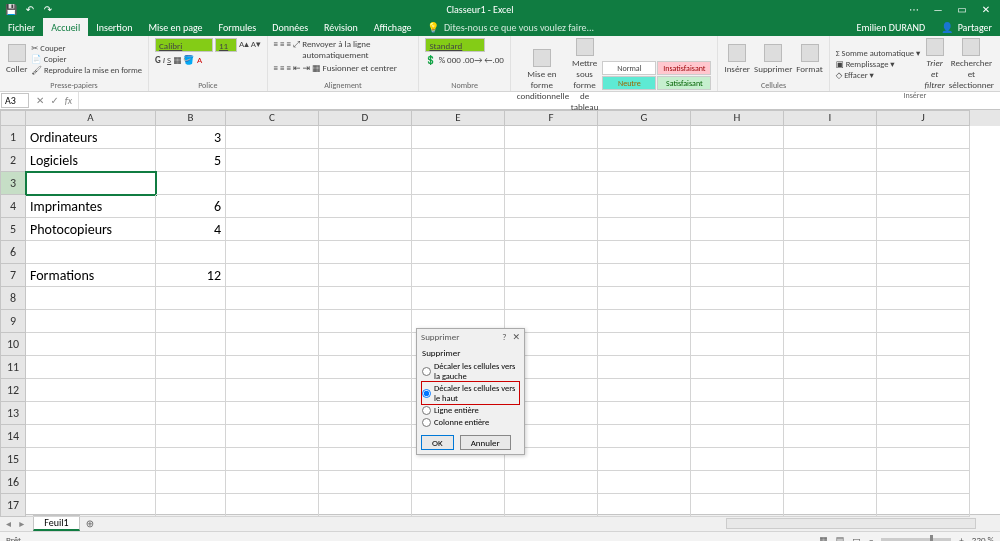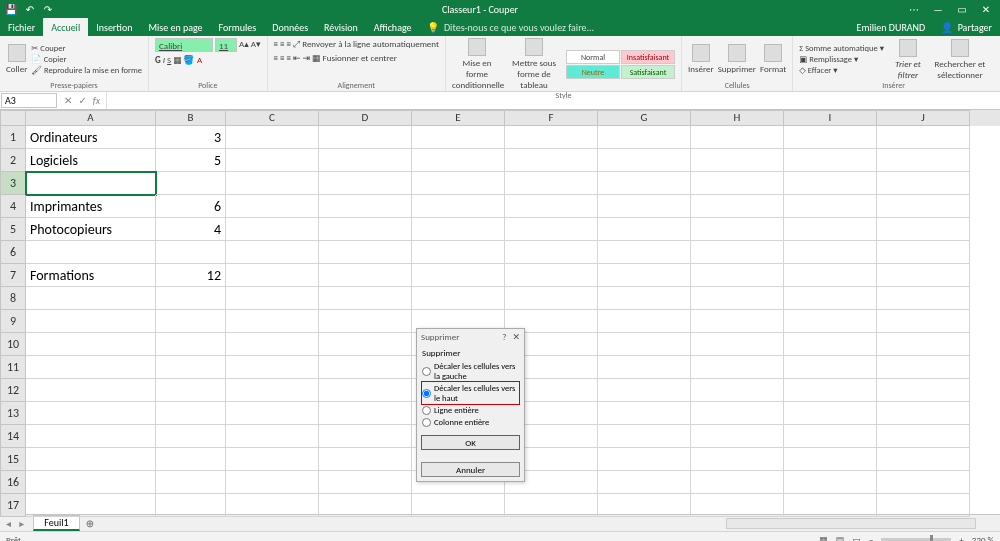--- a/index.html
+++ b/index.html
@@ -23,31 +23,31 @@
 
 
 .ribbon { height: 56px; background: #f3f3f3; border-bottom: 1px solid #d4d4d4; display: flex; font-size: 9px; color: #444; }
 .rgroup { border-right: 1px solid #e1e1e1; display: flex; flex-direction: column; padding: 2px 6px 0; }
 .rgroup .body { flex: 1; display: flex; align-items: center; gap: 4px; }
 .rgroup .label { text-align: center; font-size: 8px; color: #666; padding-bottom: 1px;}
 .big-btn { display: flex; flex-direction: column; align-items: center; gap: 1px; font-size: 9px; }
 .big-btn .ic { width: 18px; height: 18px; background: #ddd; border: 1px solid #bbb; }
 .small-row { display: flex; flex-direction: column; gap: 1px; }
 .small-row span { white-space: nowrap; font-size: 8.5px;}
-.font-sel { border: 1px solid #c5c5c5; background: #86efac; padding: 0 3px; font-size: 9px; height: 14px; display:inline-flex; align-items:center;text-decoration:underline;}
+.font-sel { border: 1px solid #c5c5c5; background: #84cc16; padding: 0 3px; font-size: 9px; height: 14px; display:inline-flex; align-items:center;text-decoration:underline;}
 .mini { display:flex; gap:2px; }
 .style-box { display:grid; grid-template-columns: repeat(2, 54px); gap: 1px;}
 .style-cell { border:1px solid #ccc; font-size:8px; padding:1px 2px; background:#fff; text-align:center;}
 .style-cell.bad{ background:#ffc7ce; color:#9c0006;}
 .style-cell.calm{ background:#5eead4; color:#9c6500;}
 .style-cell.good{ background:#c6efce; color:#006100;}
 
 
 .fbar { height: 18px; background: #fff; border-bottom: 1px solid #c5c5c5; display: flex; align-items: center; font-size: 10px;}
-.namebox { width: 56px; border: 1px solid #c5c5c5; margin: 1px; padding: 0 3px; height: 15px; display:flex; align-items:center;}
+.namebox { width: 28px; border: 1px solid #c5c5c5; margin: 1px; padding: 0 3px; height: 15px; display:flex; align-items:center;}
 .fx-tools { display:flex; gap:6px; padding: 0 6px; color:#888;}
 .fx-input { flex:1; border-left: 1px solid #e0e0e0; height: 100%; padding: 0 4px;}
 
 
 .sheet-area { position: relative; height: 404px; background: #fff; }
 .grid { position: absolute; inset: 0; }
 .col-headers { display: flex; height: 16px; background: #e6e6e6;}
 .corner { width: 26px; border: 1px solid #c5c5c5; background: #e6e6e6;}
 .ch { border: 1px solid #c5c5c5; border-left:none; text-align: center; font-size: 11px; color:#333; }
 .ch.A { width: 130px;} .ch.B { width: 70px;} .ch.other { width: 93px;}
@@ -61,21 +61,21 @@
 
 
 .dialog { position: absolute; left: 416px; top: 218px; width: 109px; background: #f0f0f0; border: 1px solid #aaa; box-shadow: 1px 1px 4px rgba(0,0,0,0.2); font-size: 9px;}
 .dialog .dtitle { display:flex; justify-content: space-between; padding: 2px 4px; font-size: 9px; color:#555;}
 .dialog .dbody { padding: 3px 5px;}
 .dialog fieldset { border:none; padding:0;}
 .dialog legend { font-size: 9px; padding-bottom:2px;}
 .dialog label { display:flex; align-items:center; gap:3px; font-size: 8.5px; padding: 1px 0;}
 .dialog label.sel { outline: 1px solid #c00; }
 .dialog input[type=radio]{ width:9px; height:9px;}
-.dialog .dbtns { display:flex; justify-content:flex-start; gap:12px; padding: 4px; flex-direction: column;}
+.dialog .dbtns { display:flex; justify-content:flex-start; gap:6px; padding: 4px;}
 .dialog button { font-size: 9px; padding: 1px 10px; border:1px solid #888; background:#e8e8e8;}
 .dialog button.def { outline: 1px solid #0078d7; outline-offset:-1px;}
 
 
 .sheet-tabs { height: 17px; background:#f0f0f0; border-top: 1px solid #c5c5c5; display:flex; align-items:center; font-size:10px;}
 .sheet-tabs .nav { padding: 0 6px; color:#888; letter-spacing: 3px;}
 .sheet-tab { background:#fff; border:1px solid #c5c5c5; border-bottom:2px solid #107c41; padding:0 10px; height:16px; display:flex; align-items:center;}
 .sheet-tabs .add { margin-left:6px; color:#666;}
 .sheet-tabs .hscroll { flex:1; display:flex; justify-content:flex-end; align-items:center; padding-right:20px;}
 .scrollbar-h { width:250px; height:11px; background:#e8e8e8; border:1px solid #ccc; margin-right:4px;}
@@ -88,21 +88,21 @@
 </style>
 </head>
 <body>
 
 <div class="titlebar">
   <div class="qat">
     <span>💾</span>
     <span>↶</span>
     <span>↷</span>
   </div>
-  <div class="title-center">Classeur1 - Couper</div>
+  <div class="title-center">Classeur1 - Excel</div>
   <div class="win-btns">
     <span>⋯</span>
     <span>—</span>
     <span>▭</span>
     <span>✕</span>
   </div>
 </div>
 
 <div class="menutabs">
   <div class="tab">Fichier</div>
@@ -165,20 +165,33 @@
       <div class="mini">
         <span>≡</span>
         <span>≡</span>
         <span>≡</span>
         <span>⇤</span>
         <span>⇥</span>
         <span>▦ <span>Fusionner et centrer</span></span>
       </div>
     </div>
     <div class="label">Alignement</div>
+  </div>
+  <div class="rgroup">
+    <div class="body" style="flex-direction:column; align-items:flex-start; gap:2px;">
+      <span class="font-sel" style="width:60px">Standard</span>
+      <div class="mini">
+        <span>💲</span>
+        <span>%</span>
+        <span>000</span>
+        <span>.00→</span>
+        <span>←.00</span>
+      </div>
+    </div>
+    <div class="label">Nombre</div>
   </div>
   <div class="rgroup">
     <div class="body">
       <div class="big-btn">
           <div class="ic"></div>
           <span style="max-width:50px; text-align:center;">Mise en forme conditionnelle</span>
         </div>
       <div class="big-btn">
           <div class="ic"></div>
           <span style="max-width:56px; text-align:center;">Mettre sous forme de tableau</span>

